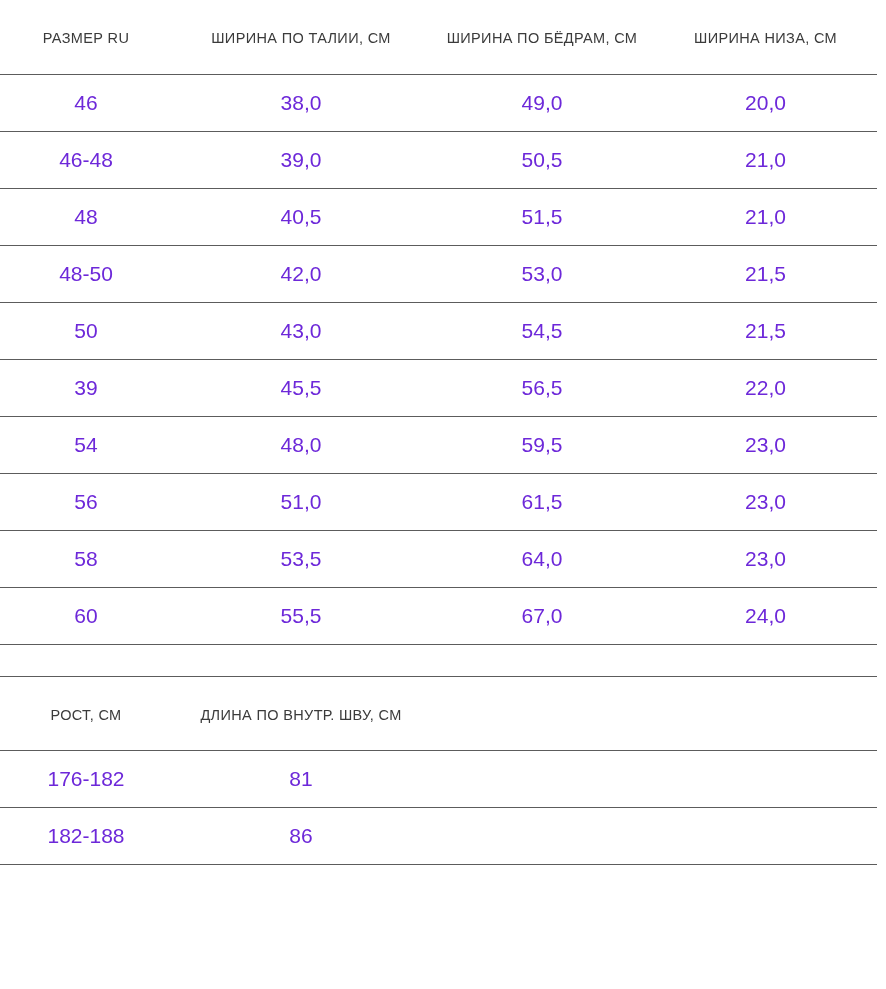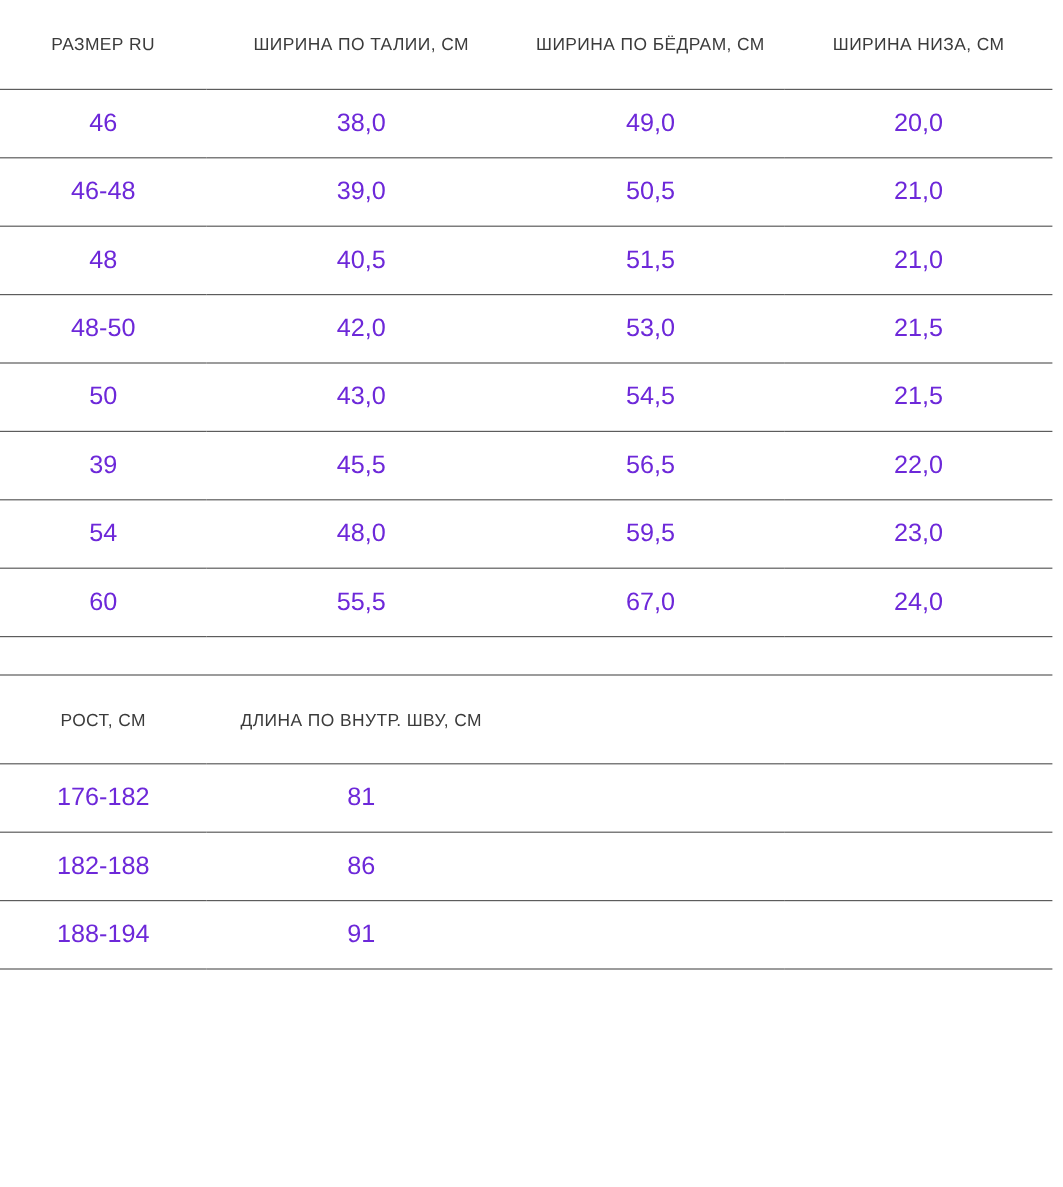--- a/index.html
+++ b/index.html
@@ -134,20 +134,32 @@
         <td>56,5</td>
         <td>22,0</td>
       </tr>
       <tr>
         <td>54</td>
         <td>48,0</td>
         <td>59,5</td>
         <td>23,0</td>
       </tr>
       <tr>
+        <td>56</td>
+        <td>51,0</td>
+        <td>61,5</td>
+        <td>23,0</td>
+      </tr>
+      <tr>
+        <td>58</td>
+        <td>53,5</td>
+        <td>64,0</td>
+        <td>23,0</td>
+      </tr>
+      <tr>
         <td>60</td>
         <td>55,5</td>
         <td>67,0</td>
         <td>24,0</td>
       </tr>
     </tbody>
   </table>
 
   <div class="table-gap"></div>
 
@@ -172,22 +184,16 @@
         <td>81</td>
         <td></td>
         <td></td>
       </tr>
       <tr>
         <td>182-188</td>
         <td>86</td>
         <td></td>
         <td></td>
       </tr>
-      <tr>
-        <td>188-194</td>
-        <td>91</td>
-        <td></td>
-        <td></td>
-      </tr>
     </tbody>
   </table>
 
 </div>
 
 </body></html>

